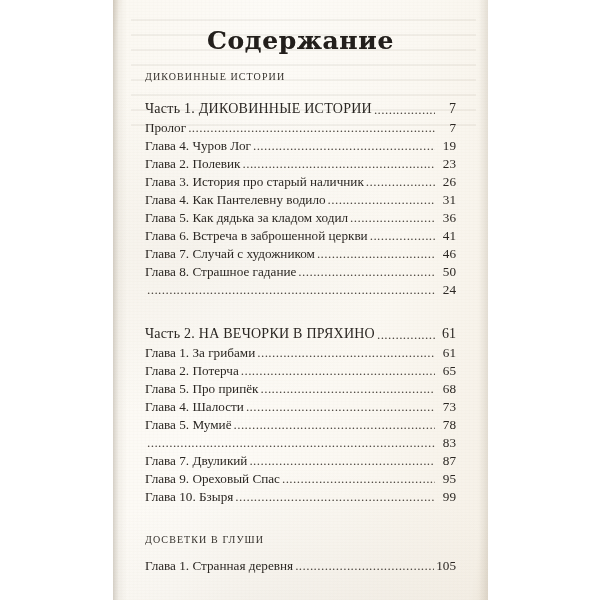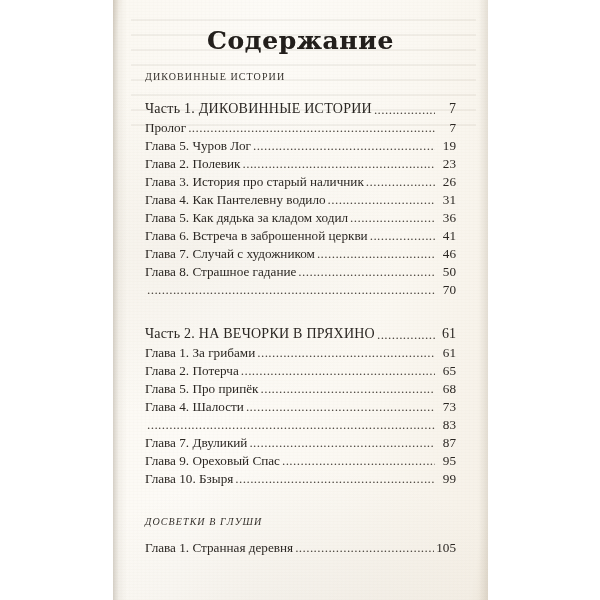--- a/index.html
+++ b/index.html
@@ -84,21 +84,21 @@
 
   .section-title {
     text-align: left;
     font-size: 10px;
     letter-spacing: 1.1px;
     color: #34302b;
     margin: 0;
     font-weight: 400;
   }
   .section-title.s-first { padding-top: 17px; }
-  .section-title.s-later { padding-top: 0; font-style: italic; }
+  .section-title.s-later { padding-top: 0; }
 
   .part-block { margin: 0; }
 
   
   .toc-row {
     display: flex;
     align-items: flex-end;
     font-size: 13.2px;
     line-height: 1;
     height: 18px;
@@ -185,21 +185,21 @@
           <span class="leader"></span>
           <span class="page">7</span>
         </div>
 
         <div class="toc-row">
           <span class="label">Пролог</span>
           <span class="leader"></span>
           <span class="page">7</span>
         </div>
         <div class="toc-row">
-          <span class="label">Глава 5. Чуров Лог</span>
+          <span class="label">Глава 4. Чуров Лог</span>
           <span class="leader"></span>
           <span class="page">19</span>
         </div>
         <div class="toc-row">
           <span class="label">Глава 2. Полевик</span>
           <span class="leader"></span>
           <span class="page">23</span>
         </div>
         <div class="toc-row">
           <span class="label">Глава 3. История про старый наличник</span>
@@ -226,21 +226,21 @@
           <span class="leader"></span>
           <span class="page">46</span>
         </div>
         <div class="toc-row">
           <span class="label">Глава 8. Страшное гадание</span>
           <span class="leader"></span>
           <span class="page">50</span>
         </div>
         <div class="toc-row">
           <span class="leader"></span>
-          <span class="page">70</span>
+          <span class="page">24</span>
         </div>
       </div>
 
       <div class="gap-lg"></div>
 
       <div class="part-block">
         <div class="toc-row part">
           <span class="label">Часть 2. НА ВЕЧОРКИ В ПРЯХИНО</span>
           <span class="leader"></span>
           <span class="page">61</span>
@@ -260,20 +260,25 @@
           <span class="label">Глава 5. Про припёк</span>
           <span class="leader"></span>
           <span class="page">68</span>
         </div>
         <div class="toc-row">
           <span class="label">Глава 4. Шалости</span>
           <span class="leader"></span>
           <span class="page">73</span>
         </div>
         <div class="toc-row">
+          <span class="label">Глава 5. Мумиё</span>
+          <span class="leader"></span>
+          <span class="page">78</span>
+        </div>
+        <div class="toc-row">
           <span class="leader"></span>
           <span class="page">83</span>
         </div>
         <div class="toc-row">
           <span class="label">Глава 7. Двуликий</span>
           <span class="leader"></span>
           <span class="page">87</span>
         </div>
         <div class="toc-row">
           <span class="label">Глава 9. Ореховый Спас</span>

